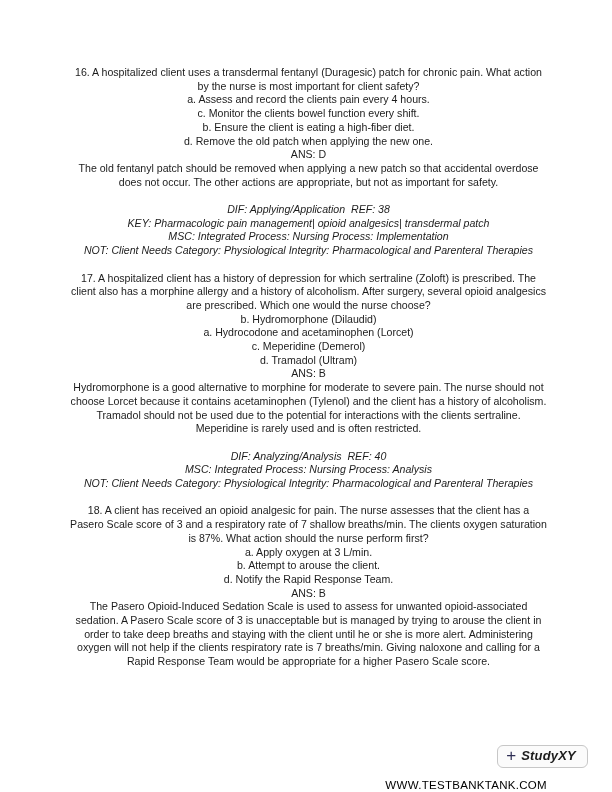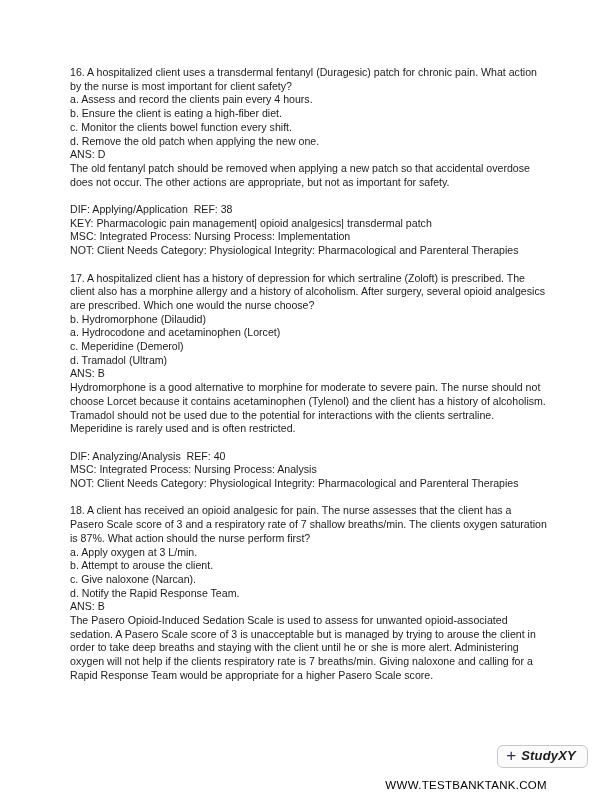--- a/index.html
+++ b/index.html
@@ -14,23 +14,23 @@
     line-height: 13.7px;
     color: #1c1c1c;
     overflow: hidden;
   }
   .content {
     position: absolute;
     left: 70px;
     top: 66px;
     width: 477px;
   }
-  .content p { margin: 0; }
+  .content p { margin: 0; text-align: center; }
   .question + .question { margin-top: 13.7px; }
-  .meta { margin-top: 13.7px; }
+  .meta { margin-top: 13.7px; font-style: italic; }
   .meta-line { white-space: pre-wrap; }
   .logo-badge {
     position: absolute;
     top: 745px;
     right: 24px;
     display: flex;
     align-items: center;
     gap: 5px;
     border: 1px solid #c7c7c7;
     border-radius: 6px;
@@ -61,22 +61,22 @@
 </style>
 </head>
 <body>
 
 <div class="page">
   <div class="content">
 
     <section class="question">
       <p class="stem">16. A hospitalized client uses a transdermal fentanyl (Duragesic) patch for chronic pain. What action by the nurse is most important for client safety?</p>
       <p class="option">a. Assess and record the clients pain every 4 hours.</p>
+      <p class="option">c. Monitor the clients bowel function every shift.</p>
       <p class="option">b. Ensure the client is eating a high-fiber diet.</p>
-      <p class="option">c. Monitor the clients bowel function every shift.</p>
       <p class="option">d. Remove the old patch when applying the new one.</p>
       <p class="answer">ANS: D</p>
       <p class="rationale">The old fentanyl patch should be removed when applying a new patch so that accidental overdose does not occur. The other actions are appropriate, but not as important for safety.</p>
       <div class="meta">
         <p class="meta-line">DIF: Applying/Application  REF: 38</p>
         <p class="meta-line">KEY: Pharmacologic pain management| opioid analgesics| transdermal patch</p>
         <p class="meta-line">MSC: Integrated Process: Nursing Process: Implementation</p>
         <p class="meta-line">NOT: Client Needs Category: Physiological Integrity: Pharmacological and Parenteral Therapies</p>
       </div>
     </section>
@@ -93,21 +93,20 @@
         <p class="meta-line">DIF: Analyzing/Analysis  REF: 40</p>
         <p class="meta-line">MSC: Integrated Process: Nursing Process: Analysis</p>
         <p class="meta-line">NOT: Client Needs Category: Physiological Integrity: Pharmacological and Parenteral Therapies</p>
       </div>
     </section>
 
     <section class="question">
       <p class="stem">18. A client has received an opioid analgesic for pain. The nurse assesses that the client has a Pasero Scale score of 3 and a respiratory rate of 7 shallow breaths/min. The clients oxygen saturation is 87%. What action should the nurse perform first?</p>
       <p class="option">a. Apply oxygen at 3 L/min.</p>
       <p class="option">b. Attempt to arouse the client.</p>
-      <p class="option">c. Give naloxone (Narcan).</p>
       <p class="option">d. Notify the Rapid Response Team.</p>
       <p class="answer">ANS: B</p>
       <p class="rationale">The Pasero Opioid-Induced Sedation Scale is used to assess for unwanted opioid-associated sedation. A Pasero Scale score of 3 is unacceptable but is managed by trying to arouse the client in order to take deep breaths and staying with the client until he or she is more alert. Administering oxygen will not help if the clients respiratory rate is 7 breaths/min. Giving naloxone and calling for a Rapid Response Team would be appropriate for a higher Pasero Scale score.</p>
     </section>
 
   </div>
 
   <div class="logo-badge">
     <span class="logo-plus">+</span>
     <span class="logo-text">StudyXY</span>

